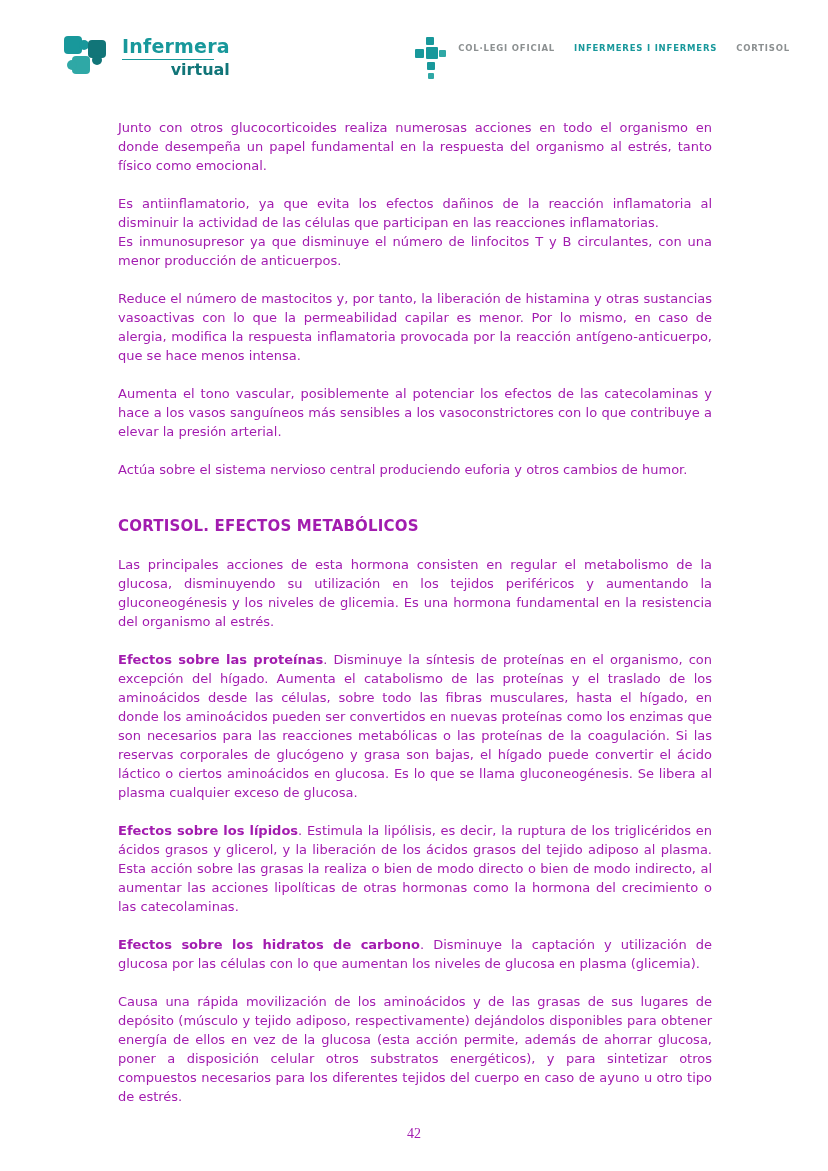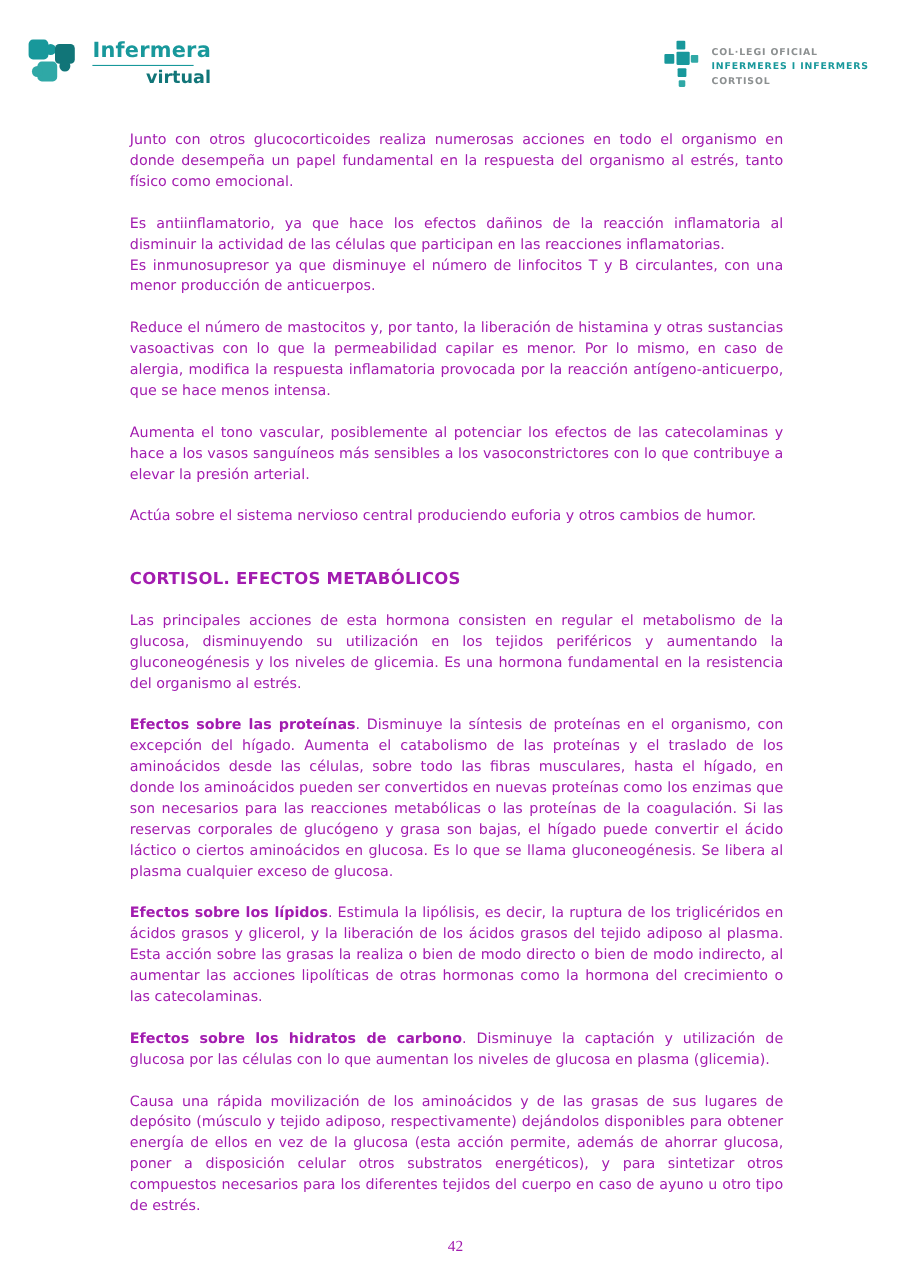--- a/index.html
+++ b/index.html
@@ -16,21 +16,21 @@
     width: 828px;
     height: 1171px;
     background: #ffffff;
   }
 
   
   .header {
     display: flex;
     justify-content: space-between;
     align-items: flex-start;
-    padding: 34px 38px 0 22px;
+    padding: 34px 38px 0 60px;
   }
   .brand {
     display: flex;
     align-items: flex-start;
     gap: 8px;
   }
   .brand-text { display: flex; flex-direction: column; padding-top: 2px; }
   .brand-line1 {
     color: #18989b;
     font-size: 19px;
@@ -50,21 +50,21 @@
     font-weight: 600;
     line-height: 1.15;
     text-align: right;
   }
   .college {
     display: flex;
     align-items: flex-start;
     gap: 12px;
     padding-top: 2px;
   }
-  .college-text { display: flex; flex-direction: column; padding-top: 6px; }
+  .college-text { display: flex; flex-direction: row; padding-top: 6px; gap: 19px; }
   .college-l1, .college-l3 {
     color: #8c9091;
     font-size: 8.5px;
     font-weight: 700;
     letter-spacing: 0.8px;
     line-height: 1.5;
   }
   .college-l2 {
     color: #18989b;
     font-size: 8.5px;
@@ -149,21 +149,21 @@
         <span class="college-l3">CORTISOL</span>
       </span>
     </div>
 
   </div>
 
   <div class="content">
 
     <p class="p">Junto con otros glucocorticoides realiza numerosas acciones en todo el organismo en donde desempeña un papel fundamental en la respuesta del organismo al estrés, tanto físico como emocional.</p>
 
-    <p class="p joined">Es antiinflamatorio, ya que hace los efectos dañinos de la reacción inflamatoria al disminuir la actividad de las células que participan en las reacciones inflamatorias.</p>
+    <p class="p joined">Es antiinflamatorio, ya que evita los efectos dañinos de la reacción inflamatoria al disminuir la actividad de las células que participan en las reacciones inflamatorias.</p>
     <p class="p">Es inmunosupresor ya que disminuye el número de linfocitos T y B circulantes, con una menor producción de anticuerpos.</p>
 
     <p class="p">Reduce el número de mastocitos y, por tanto, la liberación de histamina y otras sustancias vasoactivas con lo que la permeabilidad capilar es menor. Por lo mismo, en caso de alergia, modifica la respuesta inflamatoria provocada por la reacción antígeno-anticuerpo, que se hace menos intensa.</p>
 
     <p class="p">Aumenta el tono vascular, posiblemente al potenciar los efectos de las catecolaminas y hace a los vasos sanguíneos más sensibles a los vasoconstrictores con lo que contribuye a elevar la presión arterial.</p>
     <p class="p joined">Actúa sobre el sistema nervioso central produciendo euforia y otros cambios de humor.</p>
 
     <h2 class="section-heading">CORTISOL. EFECTOS METABÓLICOS</h2>
 
     <p class="p">Las principales acciones de esta hormona consisten en regular el metabolismo de la glucosa, disminuyendo su utilización en los tejidos periféricos y aumentando la gluconeogénesis y los niveles de glicemia. Es una hormona fundamental en la resistencia del organismo al estrés.</p>

